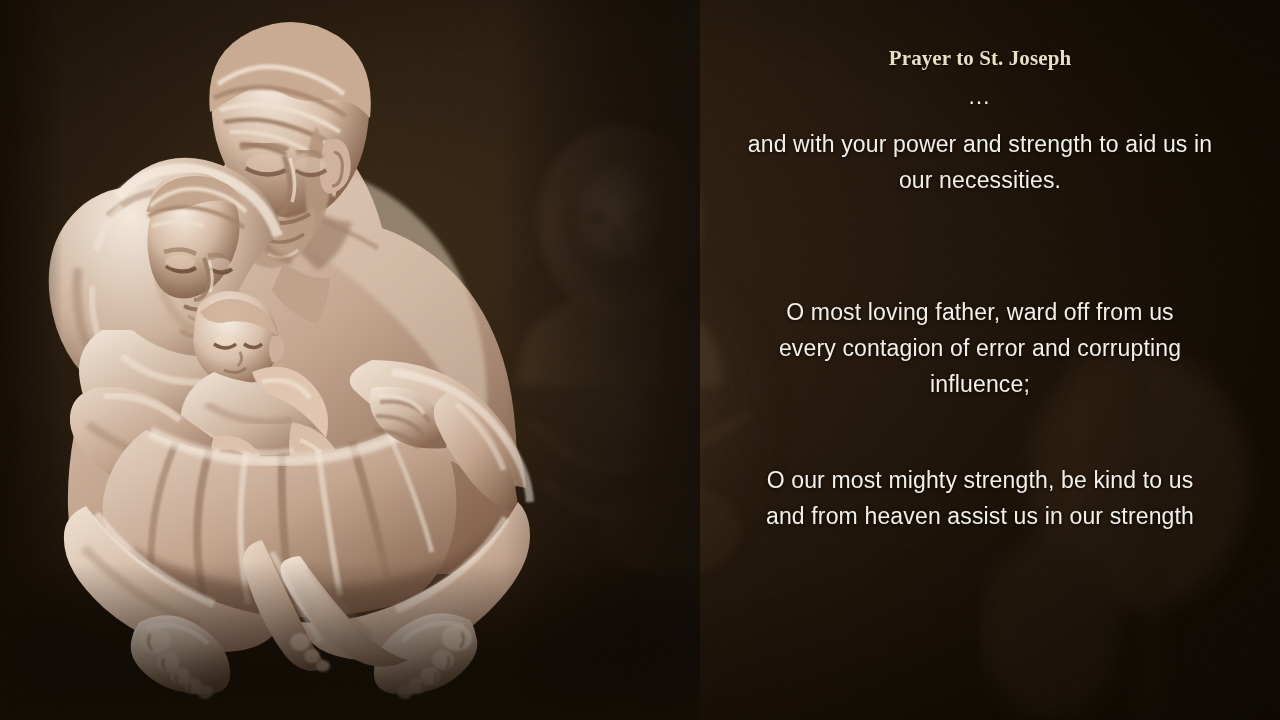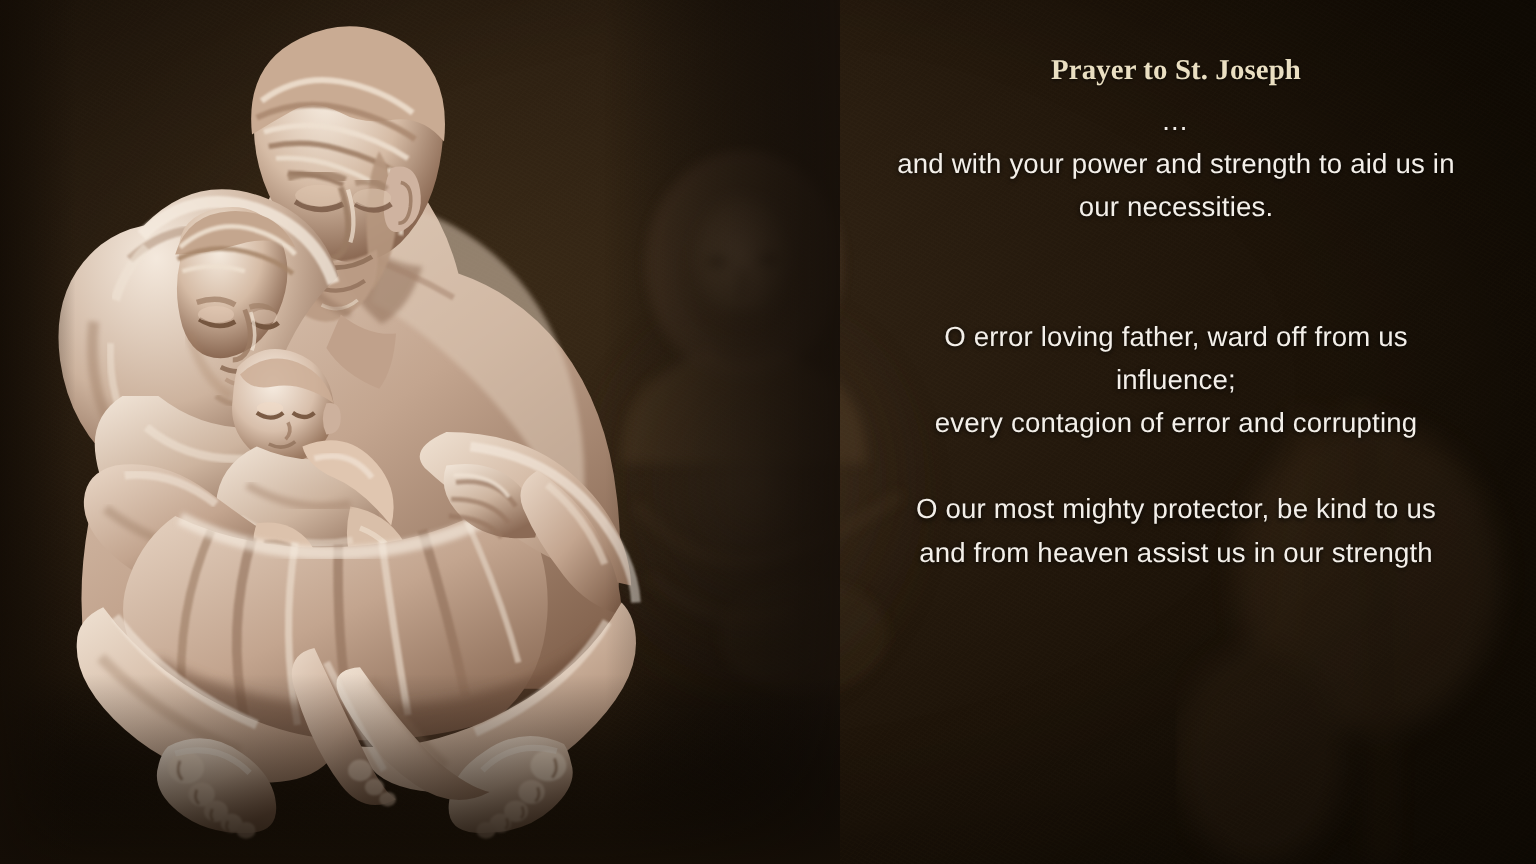--- a/index.html
+++ b/index.html
@@ -68,37 +68,37 @@
     position: absolute;
     left: 680px; top: 0;
     width: 600px; height: 720px;
     box-sizing: border-box;
     padding: 46px 12px 0 12px;
     text-align: center;
   }
   .prayer-title {
     font-family: "Liberation Serif", "DejaVu Serif", serif;
     font-weight: 700;
-    font-size: 24px;
+    font-size: 21px;
     line-height: 1.15;
     color: #eadfc2;
     letter-spacing: 0.1px;
     margin: 0 0 8px 0;
     text-shadow: 0 1px 3px rgba(0,0,0,0.75);
   }
   .prayer-body {
     font-family: "Liberation Sans", "DejaVu Sans", sans-serif;
     font-weight: 300;
     font-size: 23px;
     line-height: 36px;
     color: #f3efe9;
     letter-spacing: 0.15px;
     text-shadow: 0 1px 4px rgba(0,0,0,0.85);
   }
-  .stanza { margin: 0; }
+  .stanza { margin: 12px; }
   .stanza .line { display: block; white-space: nowrap; }
   .stanza-gap { height: 36px; }
   .ellipsis-line {
     letter-spacing: 2px;
   }
 </style>
 </head>
 <body>
 
 <div id="slide">
@@ -516,28 +516,28 @@
         <span class="line">and with your power and strength to aid us in</span>
         <span class="line">our necessities.</span>
       </div>
 
       <div class="stanza-gap"></div>
 
 
       <div class="stanza-gap"></div>
 
       <div class="stanza">
-        <span class="line">O error loving father, ward off from us</span>
+        <span class="line">O most loving father, ward off from us</span>
+        <span class="line">every contagion of error and corrupting</span>
         <span class="line">influence;</span>
-        <span class="line">every contagion of error and corrupting</span>
       </div>
 
       <div class="stanza-gap"></div>
 
       <div class="stanza">
-        <span class="line">O our most mighty protector, be kind to us</span>
+        <span class="line">O our most mighty strength, be kind to us</span>
         <span class="line">and from heaven assist us in our strength</span>
       </div>
 
     </div>
   </div>
 
 </div>
 
 </body></html>

